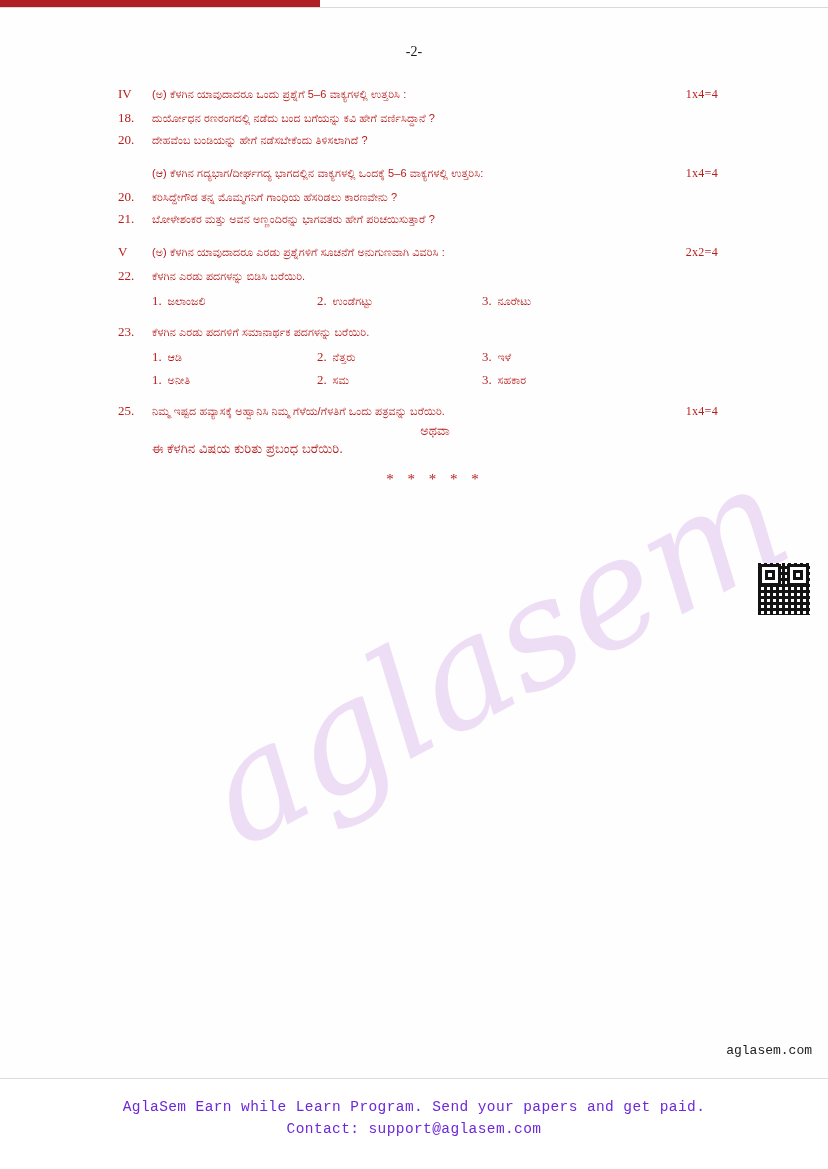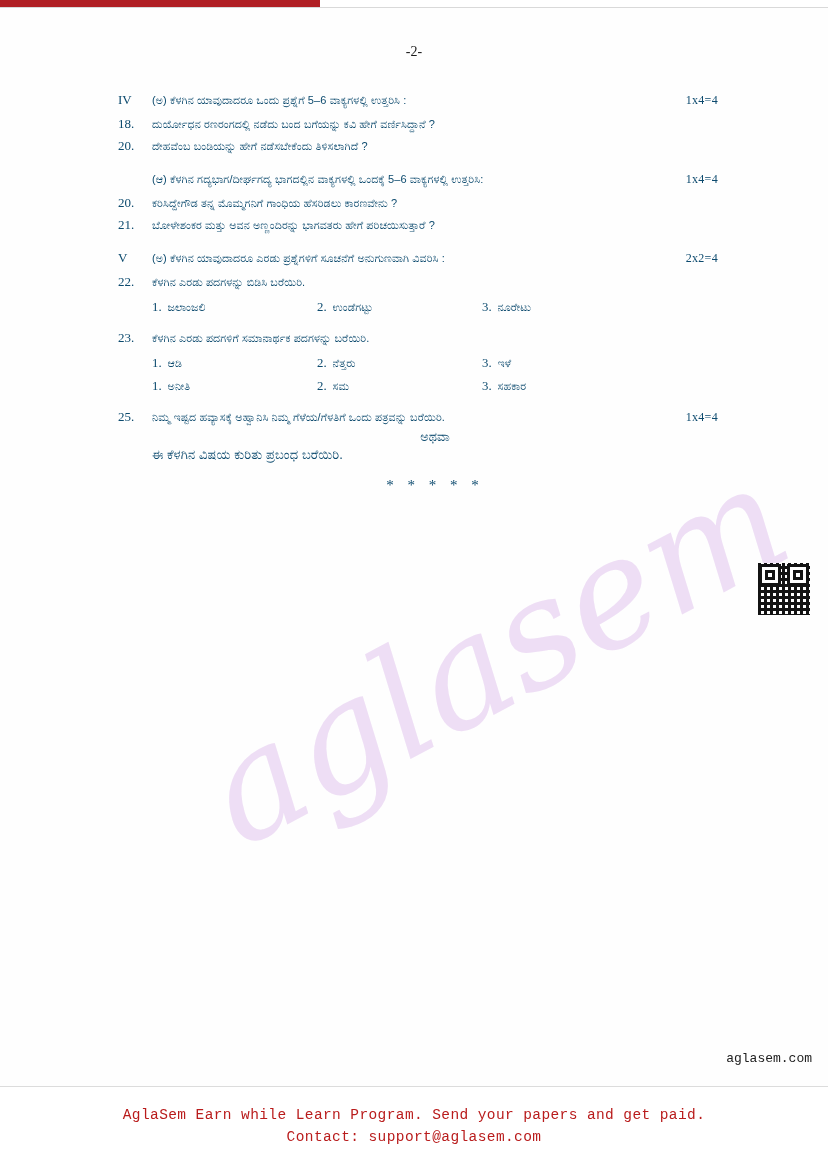--- a/index.html
+++ b/index.html
@@ -78,23 +78,23 @@
     width: 828px;
     text-align: center;
     font-size: 14px;
     color: #1a1a1a;
     font-family: "Liberation Serif", serif;
   }
 
   .content {
     position: absolute;
     left: 118px;
-    top: 72px;
+    top: 66px;
     width: 600px;
-    color: #0c4a6e;
+    color: #b91c1c;
   }
 
   .row {
     position: relative;
     display: flex;
     align-items: flex-start;
     margin-bottom: 2px;
     font-size: 13.2px;
     line-height: 20px;
   }
@@ -203,31 +203,31 @@
     background: #fff;
     box-shadow: inset 0 0 0 3px #fff, inset 0 0 0 6px #000;
   }
   .qr::before { left: 1px; top: 1px; }
   .qr::after  { right: 1px; top: 1px; }
 
   
   .footer {
     position: absolute;
     left: 0;
-    bottom: 0;
+    bottom: 8px;
     width: 828px;
     height: 82px;
     background: #ffffff;
     border-top: 1px solid #dcdcdc;
     margin-top: 43px;
   }
   .footer-line1, .footer-line2 {
     text-align: center;
     font-family: "Liberation Mono", monospace;
-    color: #b91c1c;
+    color: #6d28d9;
     letter-spacing: 0.4px;
   }
   .footer-line1 {
     margin-top: 20px;
     font-size: 14.5px;
   }
   .footer-line2 {
     margin-top: 6px;
     font-size: 14.5px;
   }

